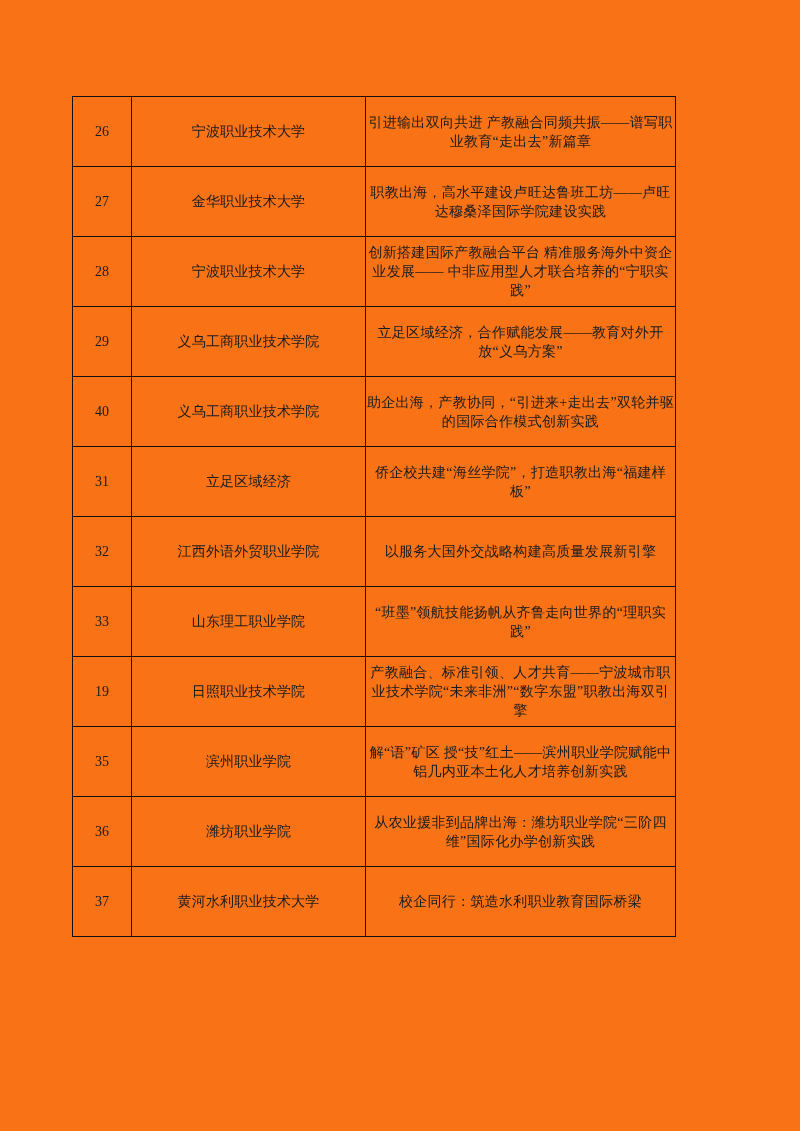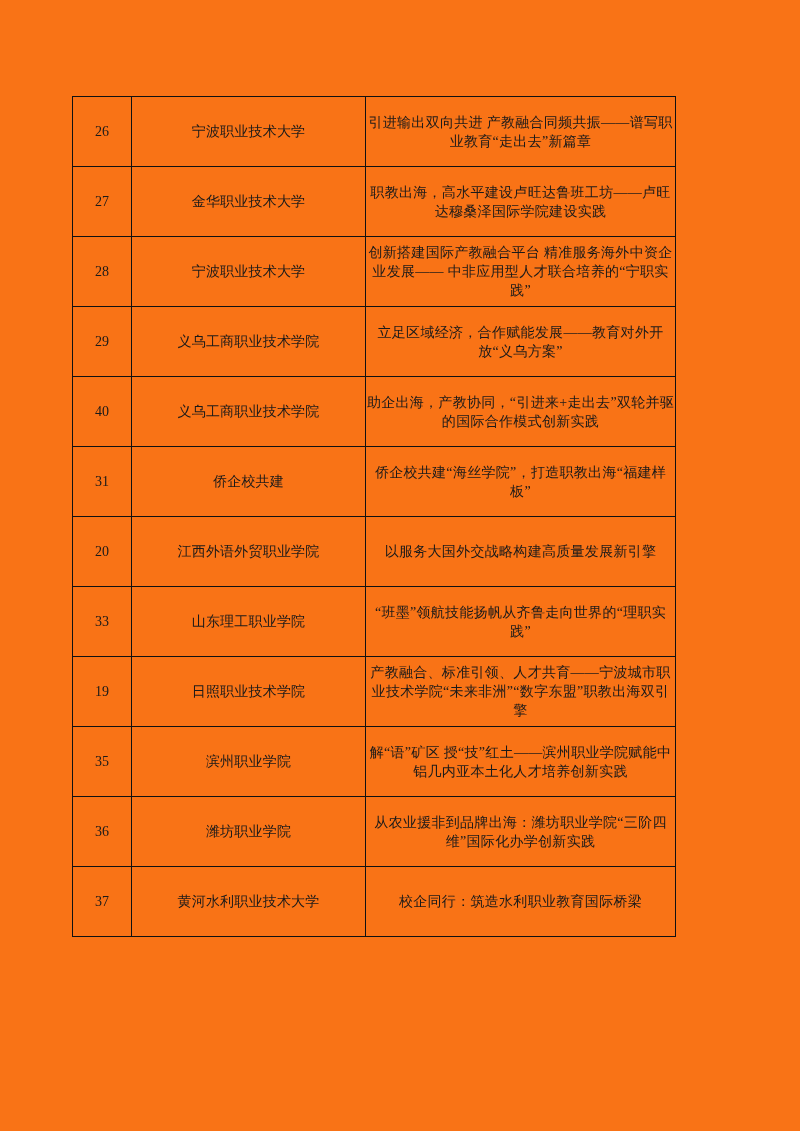--- a/index.html
+++ b/index.html
@@ -86,25 +86,25 @@
         <td class="inst">义乌工商职业技术学院</td>
         <td class="title">立足区域经济，合作赋能发展——教育对外开放“义乌方案”</td>
       </tr>
       <tr>
         <td class="num">40</td>
         <td class="inst">义乌工商职业技术学院</td>
         <td class="title">助企出海，产教协同，“引进来+走出去”双轮并驱的国际合作模式创新实践</td>
       </tr>
       <tr>
         <td class="num">31</td>
-        <td class="inst">侨企校共建</td>
+        <td class="inst">立足区域经济</td>
         <td class="title">侨企校共建“海丝学院”，打造职教出海“福建样板”</td>
       </tr>
       <tr>
-        <td class="num">20</td>
+        <td class="num">32</td>
         <td class="inst">江西外语外贸职业学院</td>
         <td class="title">以服务大国外交战略构建高质量发展新引擎</td>
       </tr>
       <tr>
         <td class="num">33</td>
         <td class="inst">山东理工职业学院</td>
         <td class="title">“班墨”领航技能扬帆从齐鲁走向世界的“理职实践”</td>
       </tr>
       <tr>
         <td class="num">19</td>

